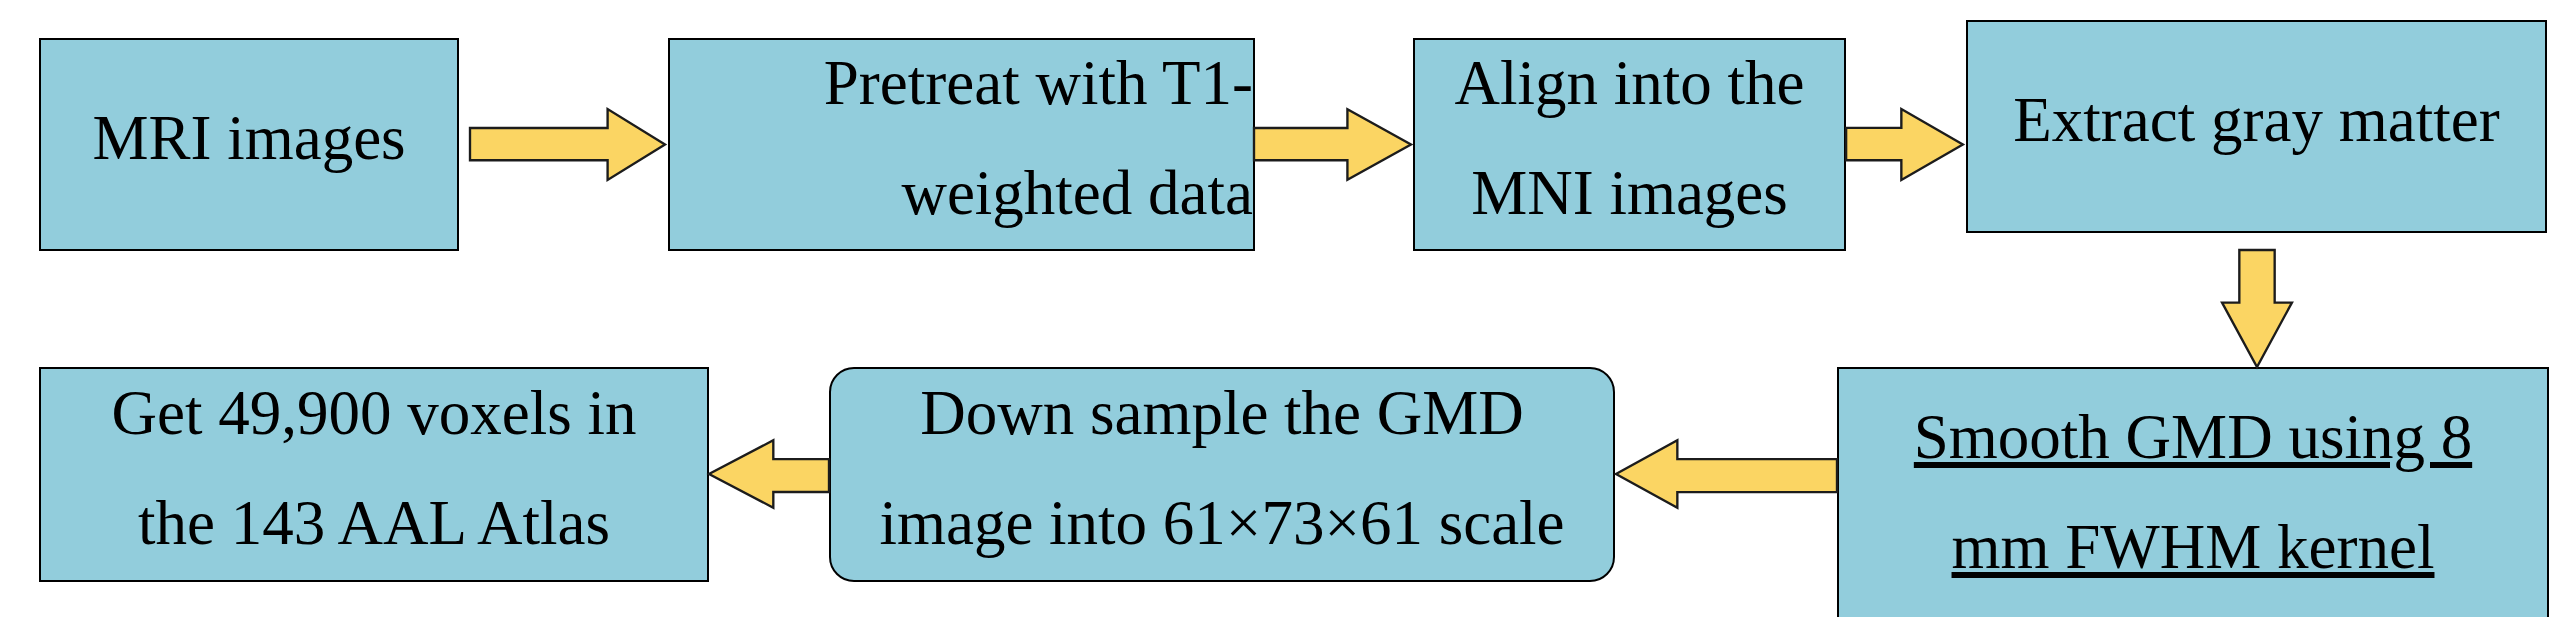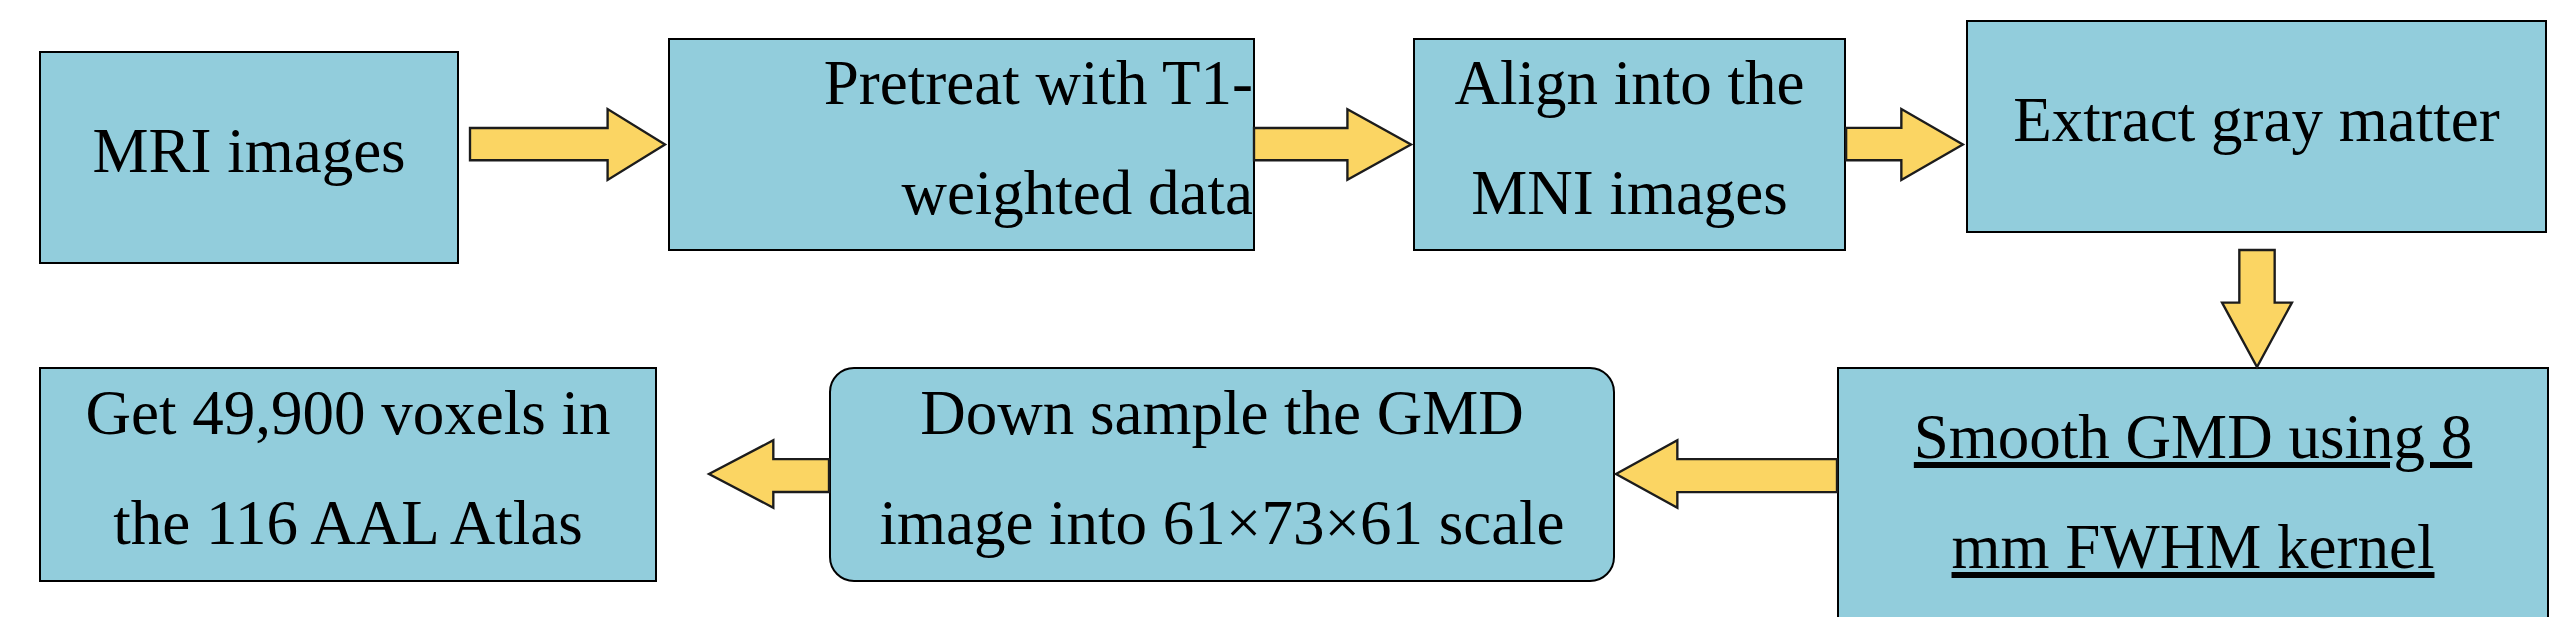--- a/index.html
+++ b/index.html
@@ -29,21 +29,21 @@
     color: #000000;
     white-space: nowrap;
   }
   svg.arrow { position: absolute; overflow: visible; display: block; }
 </style>
 </head>
 <body>
 
 <div id="canvas">
 
-  <div class="box" style="left:39px; top:38px; width:420px; height:213px;margin-top:13px;">
+  <div class="box" style="left:39px; top:38px; width:420px; height:213px;">
     <div class="line">MRI images</div>
   </div>
 
   <div class="box" style="left:668px; top:38px; width:587px; height:213px;align-items:flex-end;">
     <div class="line">Pretreat with T1-</div>
     <div class="line">weighted data</div>
   </div>
 
   <div class="box" style="left:1413px; top:38px; width:433px; height:213px;">
     <div class="line">Align into the</div>
@@ -57,23 +57,23 @@
   <div class="box" style="left:1837px; top:367px; width:712px; height:263px;text-decoration:underline;">
     <div class="line">Smooth GMD using 8</div>
     <div class="line">mm FWHM kernel</div>
   </div>
 
   <div class="box" style="left:829px; top:367px; width:786px; height:215px;border-radius:25px;">
     <div class="line">Down sample the GMD</div>
     <div class="line">image into 61×73×61 scale</div>
   </div>
 
-  <div class="box" style="left:39px; top:367px; width:618px; height:215px;">
+  <div class="box" style="left:39px; top:367px; width:670px; height:215px;">
     <div class="line">Get 49,900 voxels in</div>
-    <div class="line">the 116 AAL Atlas</div>
+    <div class="line">the 143 AAL Atlas</div>
   </div>
 
   <svg class="arrow" style="left:470px; top:109px;" width="195" height="71" viewBox="0 0 248 90">
     <polygon points="0,24 175,24 175,0 248,45 175,90 175,65 0,65" stroke="#1C1C1C" stroke-width="3" fill="#FBD563"></polygon>
   </svg>
 
   <svg class="arrow" style="left:1254px; top:109px;" width="157" height="71" viewBox="0 0 200 90">
     <polygon points="0,24 119,24 119,0 200,45 119,90 119,65 0,65" stroke="#1C1C1C" stroke-width="3" fill="#FBD563"></polygon>
   </svg>
 

